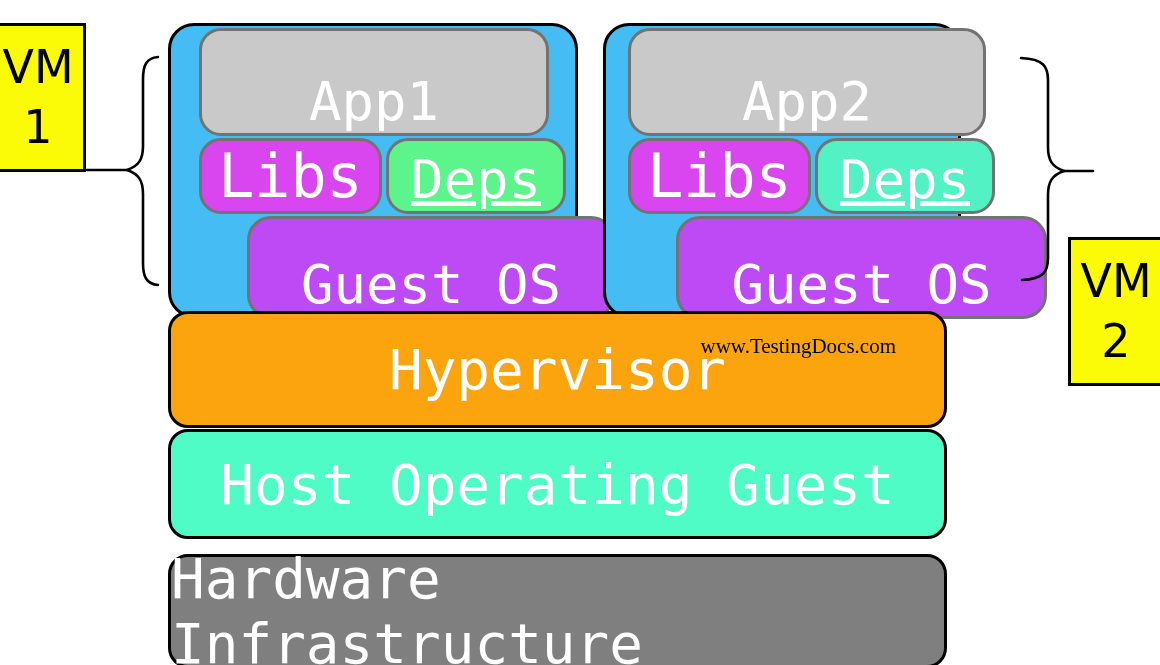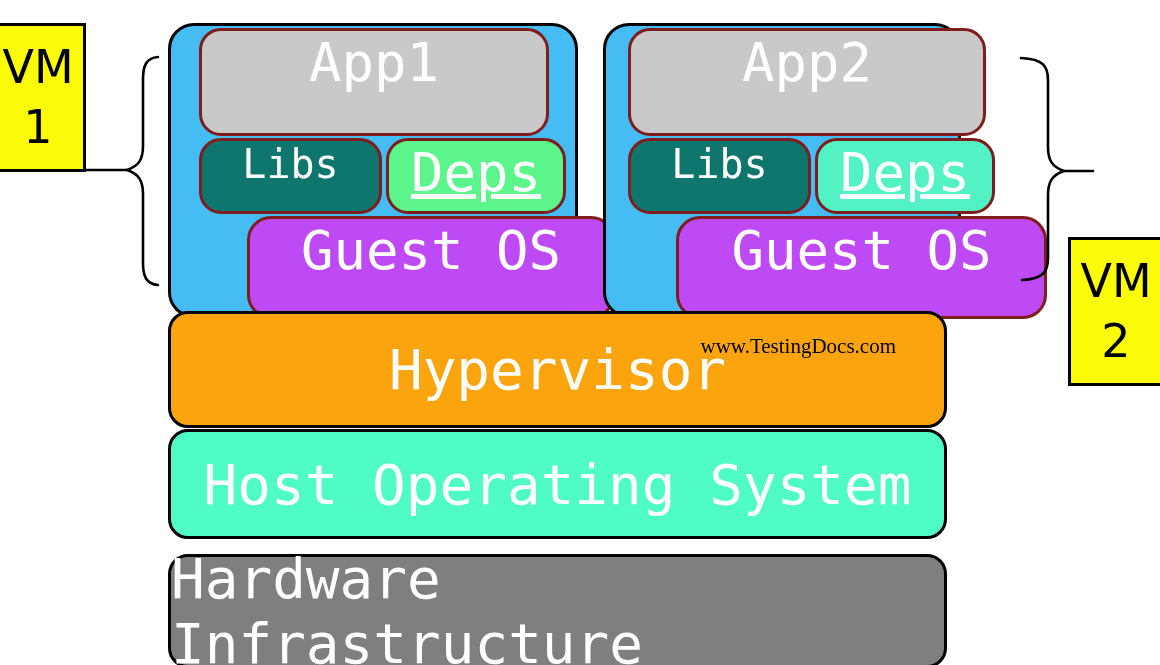--- a/index.html
+++ b/index.html
@@ -24,36 +24,36 @@
   .vm-container {
     background: #45BCF3;
     border-radius: 26px;
     top: 23px;
     height: 295px;
     z-index: 1;
   }
   #vm1-container { left: 168px; width: 410px; }
   #vm2-container { left: 603px; width: 358px; }
 
-  .inner { position: absolute; box-sizing: border-box; border: 3px solid #7f1d1d; display:flex; align-items:flex-start; justify-content:center; color:#fff; }
+  .inner { position: absolute; box-sizing: border-box; border: 3px solid #737373; display:flex; align-items:flex-end; justify-content:center; color:#fff; }
 
   .app-box {
     background: #C9C9C9;
     border-radius: 22px;
     top: 2px; height: 108px;
     font-size: 54px;
   }
   #vm1-app { left: 28px;  width: 350px; }
   #vm2-app { left: 22px;  width: 358px; }
 
   .libs-box {
-    background: #0f766e;
+    background: #d946ef;
     border-radius: 22px;
     top: 112px; height: 76px;
-    font-size: 40px;
+    font-size: 60px;
   }
   #vm1-libs { left: 28px; width: 183px; }
   #vm2-libs { left: 22px; width: 183px; }
 
   .deps-box {
     border-radius: 22px;
     top: 112px; height: 76px;
     font-size: 54px;
     text-decoration: underline;
   }
@@ -148,21 +148,21 @@
       <span>Guest OS</span>
     </div>
   </div>
 
   <div class="box layer" id="hypervisor">
     <span>Hypervisor</span>
     <span id="watermark">www.TestingDocs.com</span>
   </div>
 
   <div class="box layer" id="host-os">
-    <span>Host Operating System</span>
+    <span>Host Operating Guest</span>
   </div>
 
   <div class="box layer" id="hardware">
     <span>Hardware Infrastructure</span>
   </div>
 
   <div class="vm-label" id="vm1-label">
     <span>VM</span>
     <span>1</span>
   </div>

